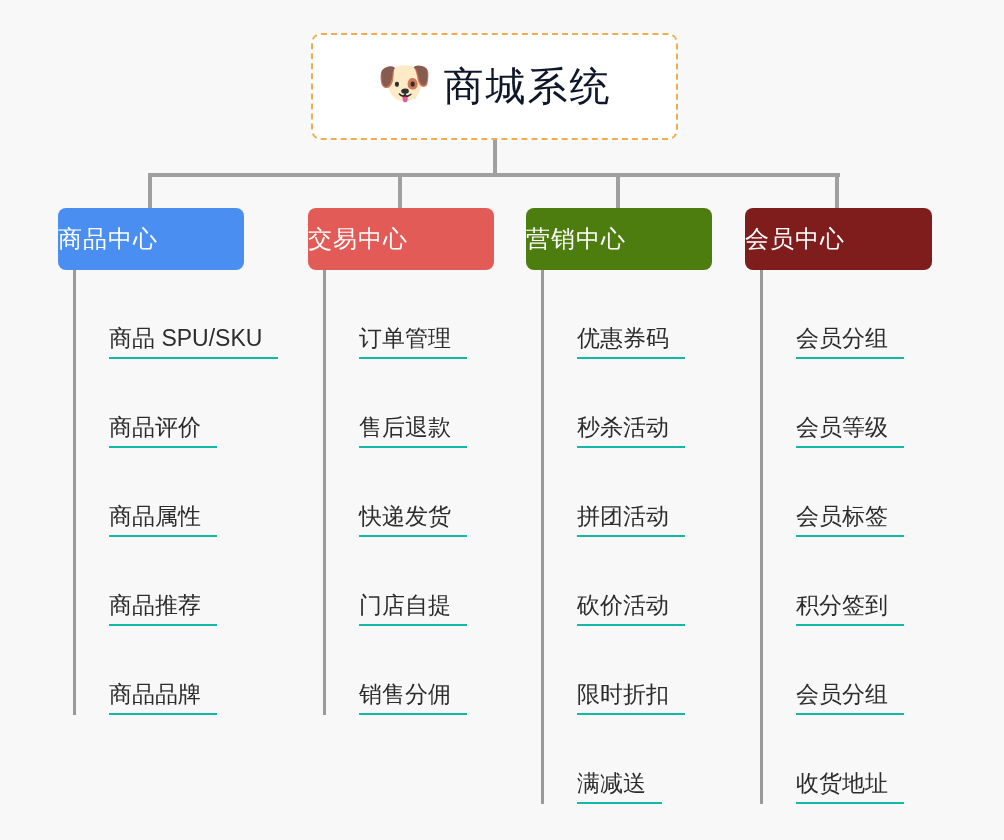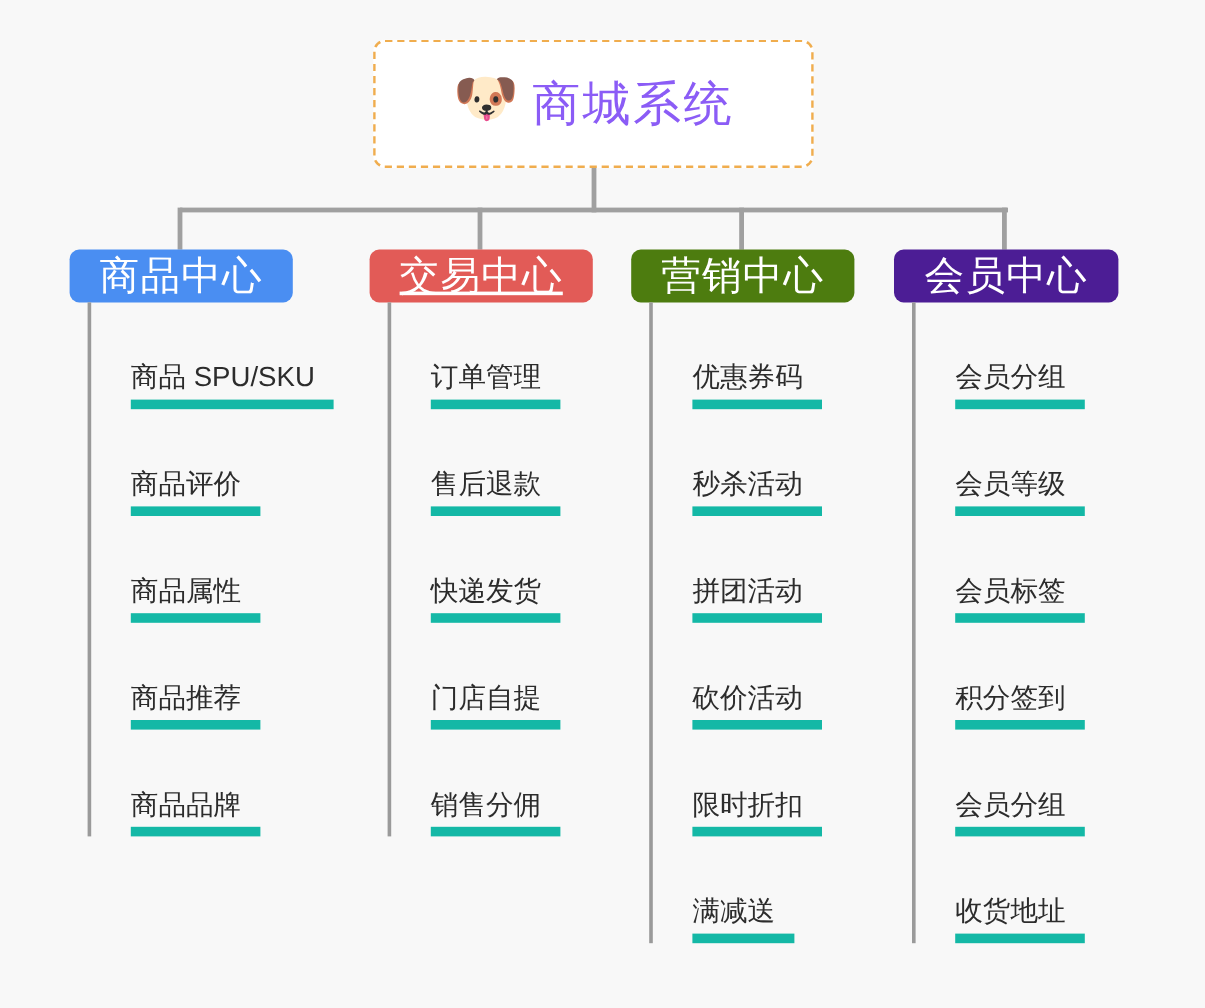--- a/index.html
+++ b/index.html
@@ -38,21 +38,21 @@
   }
   .root-emoji {
     font-size: 44px;
     line-height: 1;
     display: block;
     width: 52px;
     height: 52px;
   }
   .root-title {
     font-size: 40px;
-    color: #8b5cf6;
+    color: #0f172a;
     letter-spacing: 2px;
     white-space: nowrap;
   }
 
   
   .conn { position: absolute; background: #a0a0a0; }
   .conn-stem {           
     left: 493px;
     top: 140px;
     width: 4px;
@@ -70,48 +70,48 @@
     height: 35px;
   }
 
   
   .branch {
     position: absolute;
     top: 208px;
   }
   .branch-head {
     box-sizing: border-box;
-    height: 44px;
+    height: 62px;
     border-radius: 8px;
     color: #ffffff;
-    font-size: 33px;
+    font-size: 24px;
     display: flex;
     align-items: center;
-    justify-content: center;
+    justify-content: flex-start;
     letter-spacing: 1px;
     white-space: nowrap;
   }
   .branch-body {
     position: relative;
     margin-left: 15px;
     border-left: 3px solid #9a9a9a;
   }
   .leaf {
     box-sizing: border-box;
     height: 89px;
     display: flex;
     align-items: flex-end;
     padding-left: 33px;
   }
   .leaf-text {
     font-size: 23px;
     color: #2c2c2c;
     white-space: nowrap;
     padding: 0 16px 6px 0;
-    border-bottom: 8px solid #14b8a6;
+    border-bottom: 2px solid #14b8a6;
     line-height: 1.1;
   }
 </style>
 </head>
 <body>
 
 <div id="mindmap">
 
   <div class="root-node">
     <span class="root-emoji">🐶</span>
@@ -145,21 +145,21 @@
           </div>
           <div class="leaf">
             <span class="leaf-text">商品推荐</span>
           </div>
           <div class="leaf">
             <span class="leaf-text">商品品牌</span>
           </div>
         </div>
       </div>
       <div class="branch" style="left: 308px; width: 186px;">
-        <div class="branch-head" style="background: rgb(226, 91, 87); text-decoration: underline;">
+        <div class="branch-head" style="background: rgb(226, 91, 87);">
           <span>交易中心</span>
         </div>
         <div class="branch-body">
           <div class="leaf">
             <span class="leaf-text">订单管理</span>
           </div>
           <div class="leaf">
             <span class="leaf-text">售后退款</span>
           </div>
           <div class="leaf">
@@ -192,21 +192,21 @@
           </div>
           <div class="leaf">
             <span class="leaf-text">限时折扣</span>
           </div>
           <div class="leaf">
             <span class="leaf-text">满减送</span>
           </div>
         </div>
       </div>
       <div class="branch" style="left: 745px; width: 187px;">
-        <div class="branch-head" style="background: #4c1d95;">
+        <div class="branch-head" style="background: #7f1d1d;">
           <span>会员中心</span>
         </div>
         <div class="branch-body">
           <div class="leaf">
             <span class="leaf-text">会员分组</span>
           </div>
           <div class="leaf">
             <span class="leaf-text">会员等级</span>
           </div>
           <div class="leaf">

